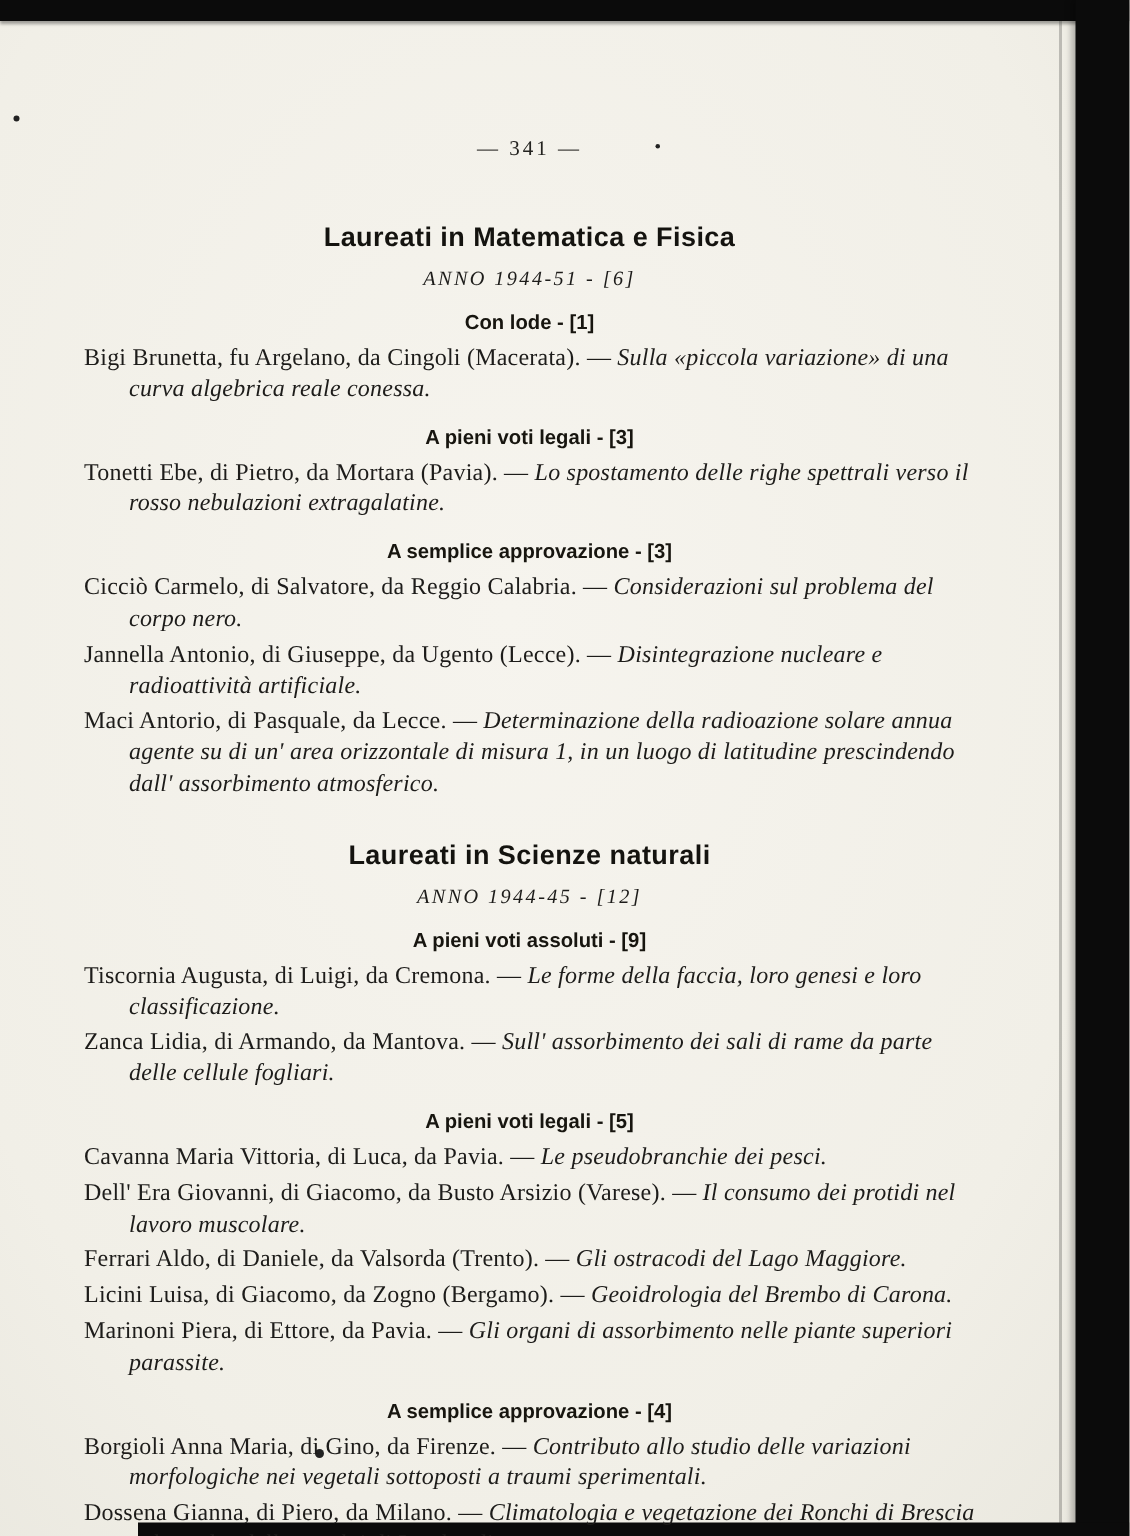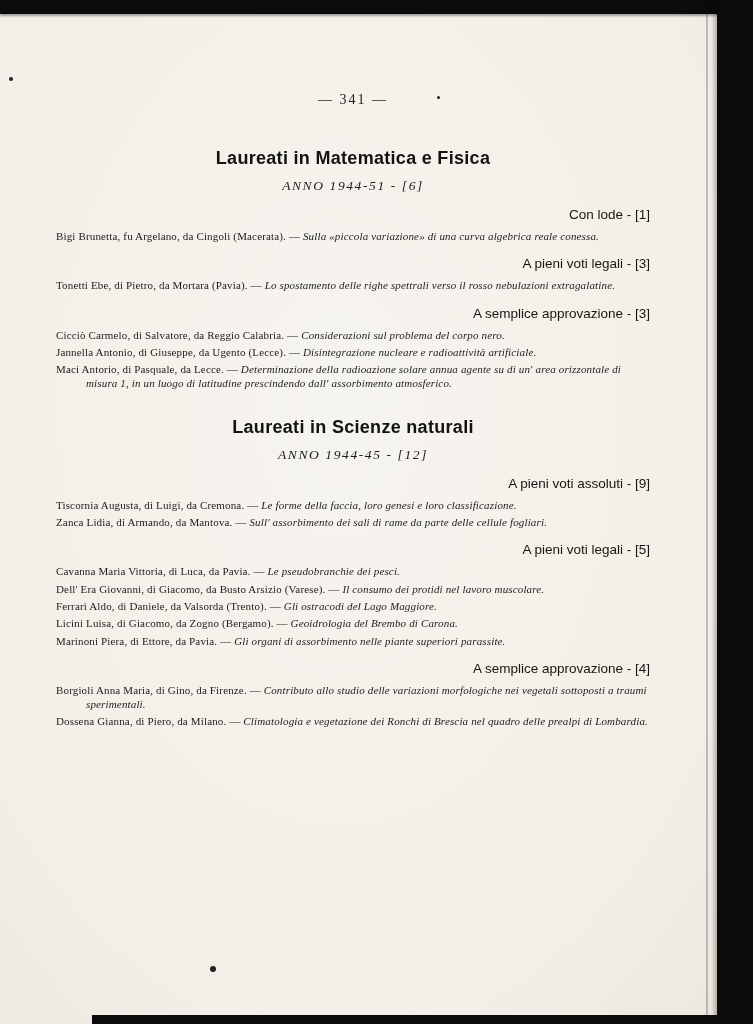--- a/index.html
+++ b/index.html
@@ -46,26 +46,26 @@
   .section-title {
     font-family: "Liberation Sans", sans-serif; font-weight: bold;
     font-size: 18px; text-align: center; letter-spacing: .3px;
     margin: 26px 0 9px 0; color: #14130f;
   }
   .anno {
     font-style: italic; text-align: center; font-size: 13.5px;
     letter-spacing: 1.6px; margin: 0 0 6px 0;
   }
   .group-heading {
-    font-family: "Liberation Sans", sans-serif; font-weight: normal;
-    font-size: 13.5px; text-align: right; margin: 13px 0 7px 0;
+    font-family: "Liberation Sans", sans-serif; font-weight: bold;
+    font-size: 13.5px; text-align: center; margin: 13px 0 7px 0;
     color: #17150f;
   }
   .entry {
-    font-size: 11px; line-height: 1.3; letter-spacing: .15px;
+    font-size: 16px; line-height: 1.3; letter-spacing: .15px;
     margin: 3px 0; padding-left: 30px; text-indent: -30px;
   }
   .thesis { font-style: italic; }
 </style>
 </head>
 <body>
 
 <div class="scan">
   <div class="edge-top"></div>
   <div class="page-edge-line"></div>

